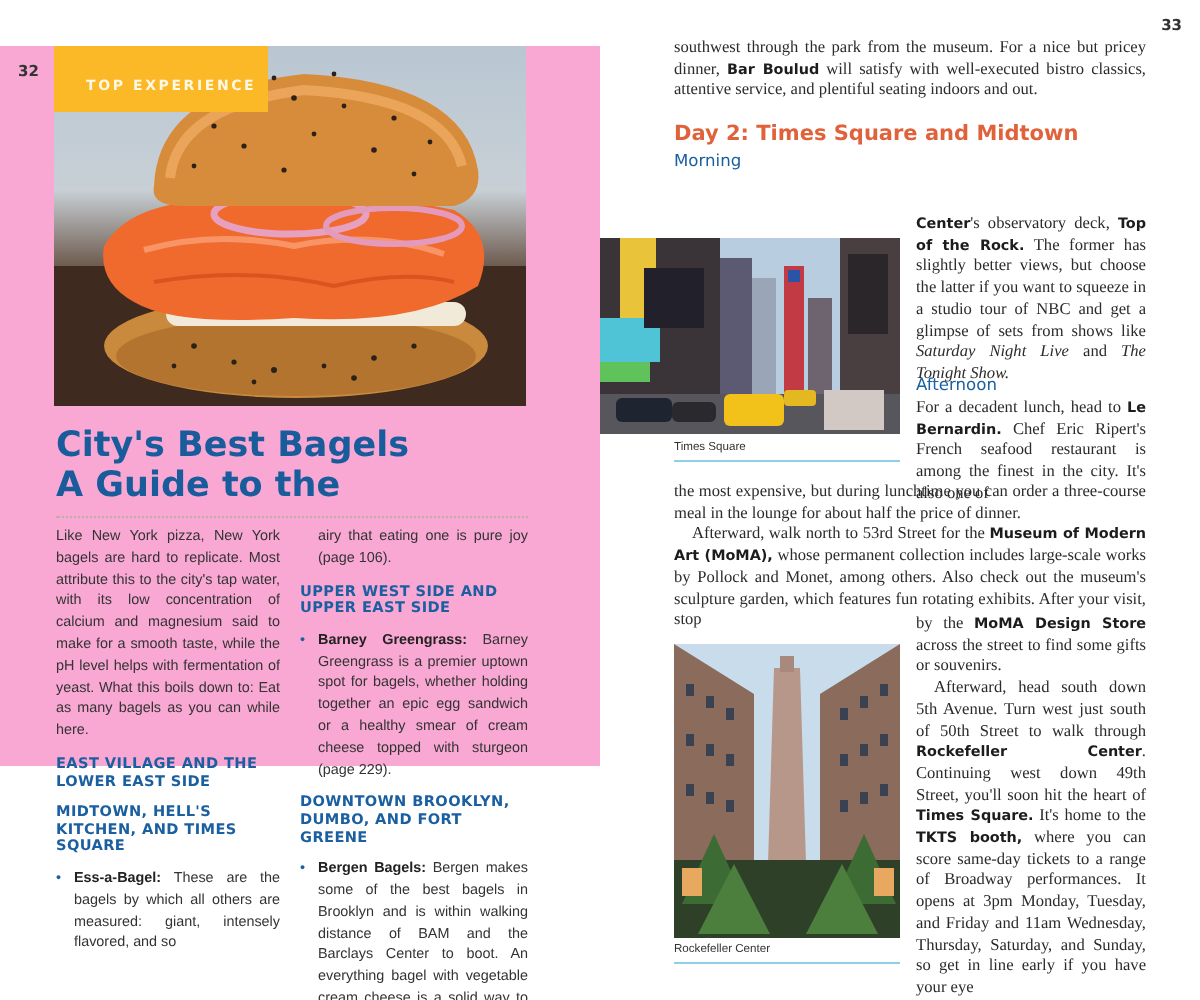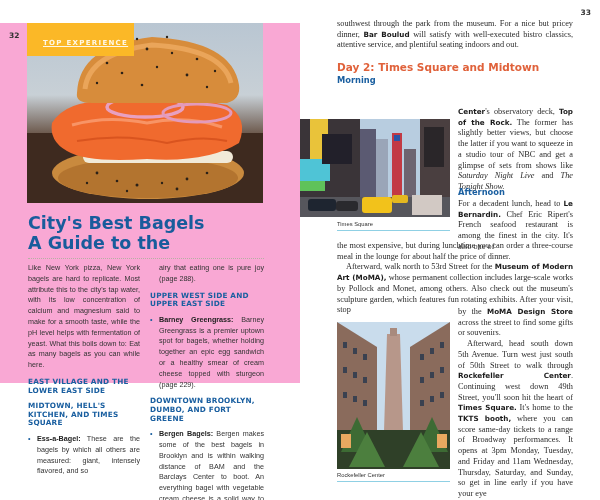--- a/index.html
+++ b/index.html
@@ -11,42 +11,42 @@
 
   .page-num { position: absolute; top: 8px; font-family: "DejaVu Sans", sans-serif; font-weight: bold; font-size: 7.5px; color: #333; }
   .page-num.left { left: 9px; }
   .page-num.right { right: 9px; }
 
   
   .hero { position: absolute; left: 27px; top: 0; width: 236px; height: 180px; overflow: hidden;
           background: linear-gradient(180deg, #b9c6d2 0%, #c8d0d6 40%, #6a5649 62%, #3a2b22 100%); }
   .hero svg { position: absolute; left: 0; top: 0; }
   .badge { position: absolute; left: 27px; top: 0; width: 107px; height: 33px; background: #fbb827; }
-  .badge span { position: absolute; left: 16px; top: 16px; font-family: "DejaVu Sans", sans-serif; font-size: 7px; letter-spacing: 1.3px; font-weight: bold; color: #fff8e6; text-decoration: underline; }
+  .badge span { position: absolute; left: 16px; top: 16px; font-family: "DejaVu Sans", sans-serif; font-size: 7px; letter-spacing: 1.3px; font-weight: bold; color: #fff8e6; }
 
   .title { position: absolute; left: 28px; top: 190px; width: 240px; font-family: "DejaVu Sans", sans-serif; font-weight: bold; font-size: 17.5px; line-height: 20px; color: #185c9c; }
   .dots { position: absolute; left: 28px; top: 235px; width: 236px; border-top: 1.5px dotted #b7b0a4; }
 
   .col { position: absolute; font-family: "Liberation Sans", sans-serif; font-size: 7.2px; line-height: 10.8px; color: #333; text-align: justify; }
   .col.c1 { left: 28px; top: 240px; width: 112px; }
   .col.c2 { left: 150px; top: 240px; width: 114px; }
   .col p { margin: 0; }
   .col h3 { font-family: "DejaVu Sans", sans-serif; font-weight: bold; font-size: 7.3px; line-height: 8.6px; color: #1a5fa0; margin: 7px 0 6px 0; letter-spacing: 0.2px; text-align: left; }
   .col ul { list-style: none; }
   .col li { position: relative; padding-left: 9px; }
   .col li::before { content: "•"; position: absolute; left: 0; top: 0; color: #1a5fa0; }
   .col b { font-weight: bold; color: #222; }
 
   
   .rbody { position: absolute; font-family: "Liberation Serif", serif; font-size: 8.3px; line-height: 10.7px; color: #2b2b2b; text-align: justify; }
   .rbody b { font-family: "DejaVu Sans", sans-serif; font-weight: bold; font-size: 7.2px; color: #1c1c1c; }
   .rbody i { font-style: italic; }
   .r1 { left: 37px; top: 19px; width: 236px; }
   .day-title { position: absolute; left: 37px; top: 61px; font-family: "DejaVu Sans", sans-serif; font-weight: bold; font-size: 10.5px; color: #e0623b; }
-  .sub-head { position: absolute; font-family: "DejaVu Sans", sans-serif; font-weight: bold; font-size: 8.3px; color: #1a5fa0; }
+  .sub-head { position: absolute; font-family: "DejaVu Sans", sans-serif; font-weight: normal; font-size: 8.3px; color: #1a5fa0; }
   .sh-morning { left: 37px; top: 75px; }
   .r2 { left: 37px; top: 86px; width: 236px; }
   .r3 { left: 158px; top: 107px; width: 115px; }
   .sh-afternoon { left: 158px; top: 187px; }
   .r4 { left: 158px; top: 199px; width: 115px; }
   .r5 { left: 37px; top: 241px; width: 236px; }
   .r6 { left: 158px; top: 307px; width: 115px; }
   .indent { text-indent: 9px; }
 
   .photo { position: absolute; overflow: hidden; }
@@ -128,21 +128,21 @@
 
     <h3>EAST VILLAGE AND THE LOWER EAST SIDE</h3>
 
     <h3>MIDTOWN, HELL'S KITCHEN, AND TIMES SQUARE</h3>
     <ul>
       <li><b>Ess-a-Bagel:</b><span> These are the bagels by which all others are measured: giant, intensely flavored, and so</span></li>
     </ul>
   </div>
 
   <div class="col c2">
-    <p style="padding-left:9px">airy that eating one is pure joy (page 288).</p>
+    <p style="padding-left:9px">airy that eating one is pure joy (page 106).</p>
 
     <h3>UPPER WEST SIDE AND UPPER EAST SIDE</h3>
     <ul>
       <li><b>Barney Greengrass:</b><span> Barney Greengrass is a premier uptown spot for bagels, whether holding together an epic egg sandwich or a healthy smear of cream cheese topped with sturgeon (page 229).</span></li>
     </ul>
 
     <h3>DOWNTOWN BROOKLYN, DUMBO, AND FORT GREENE</h3>
     <ul>
       <li><b>Bergen Bagels:</b><span> Bergen makes some of the best bagels in Brooklyn and is within walking distance of BAM and the Barclays Center to boot. An everything bagel with vegetable cream cheese is a solid way to begin your day (page 351).</span></li>
     </ul>

